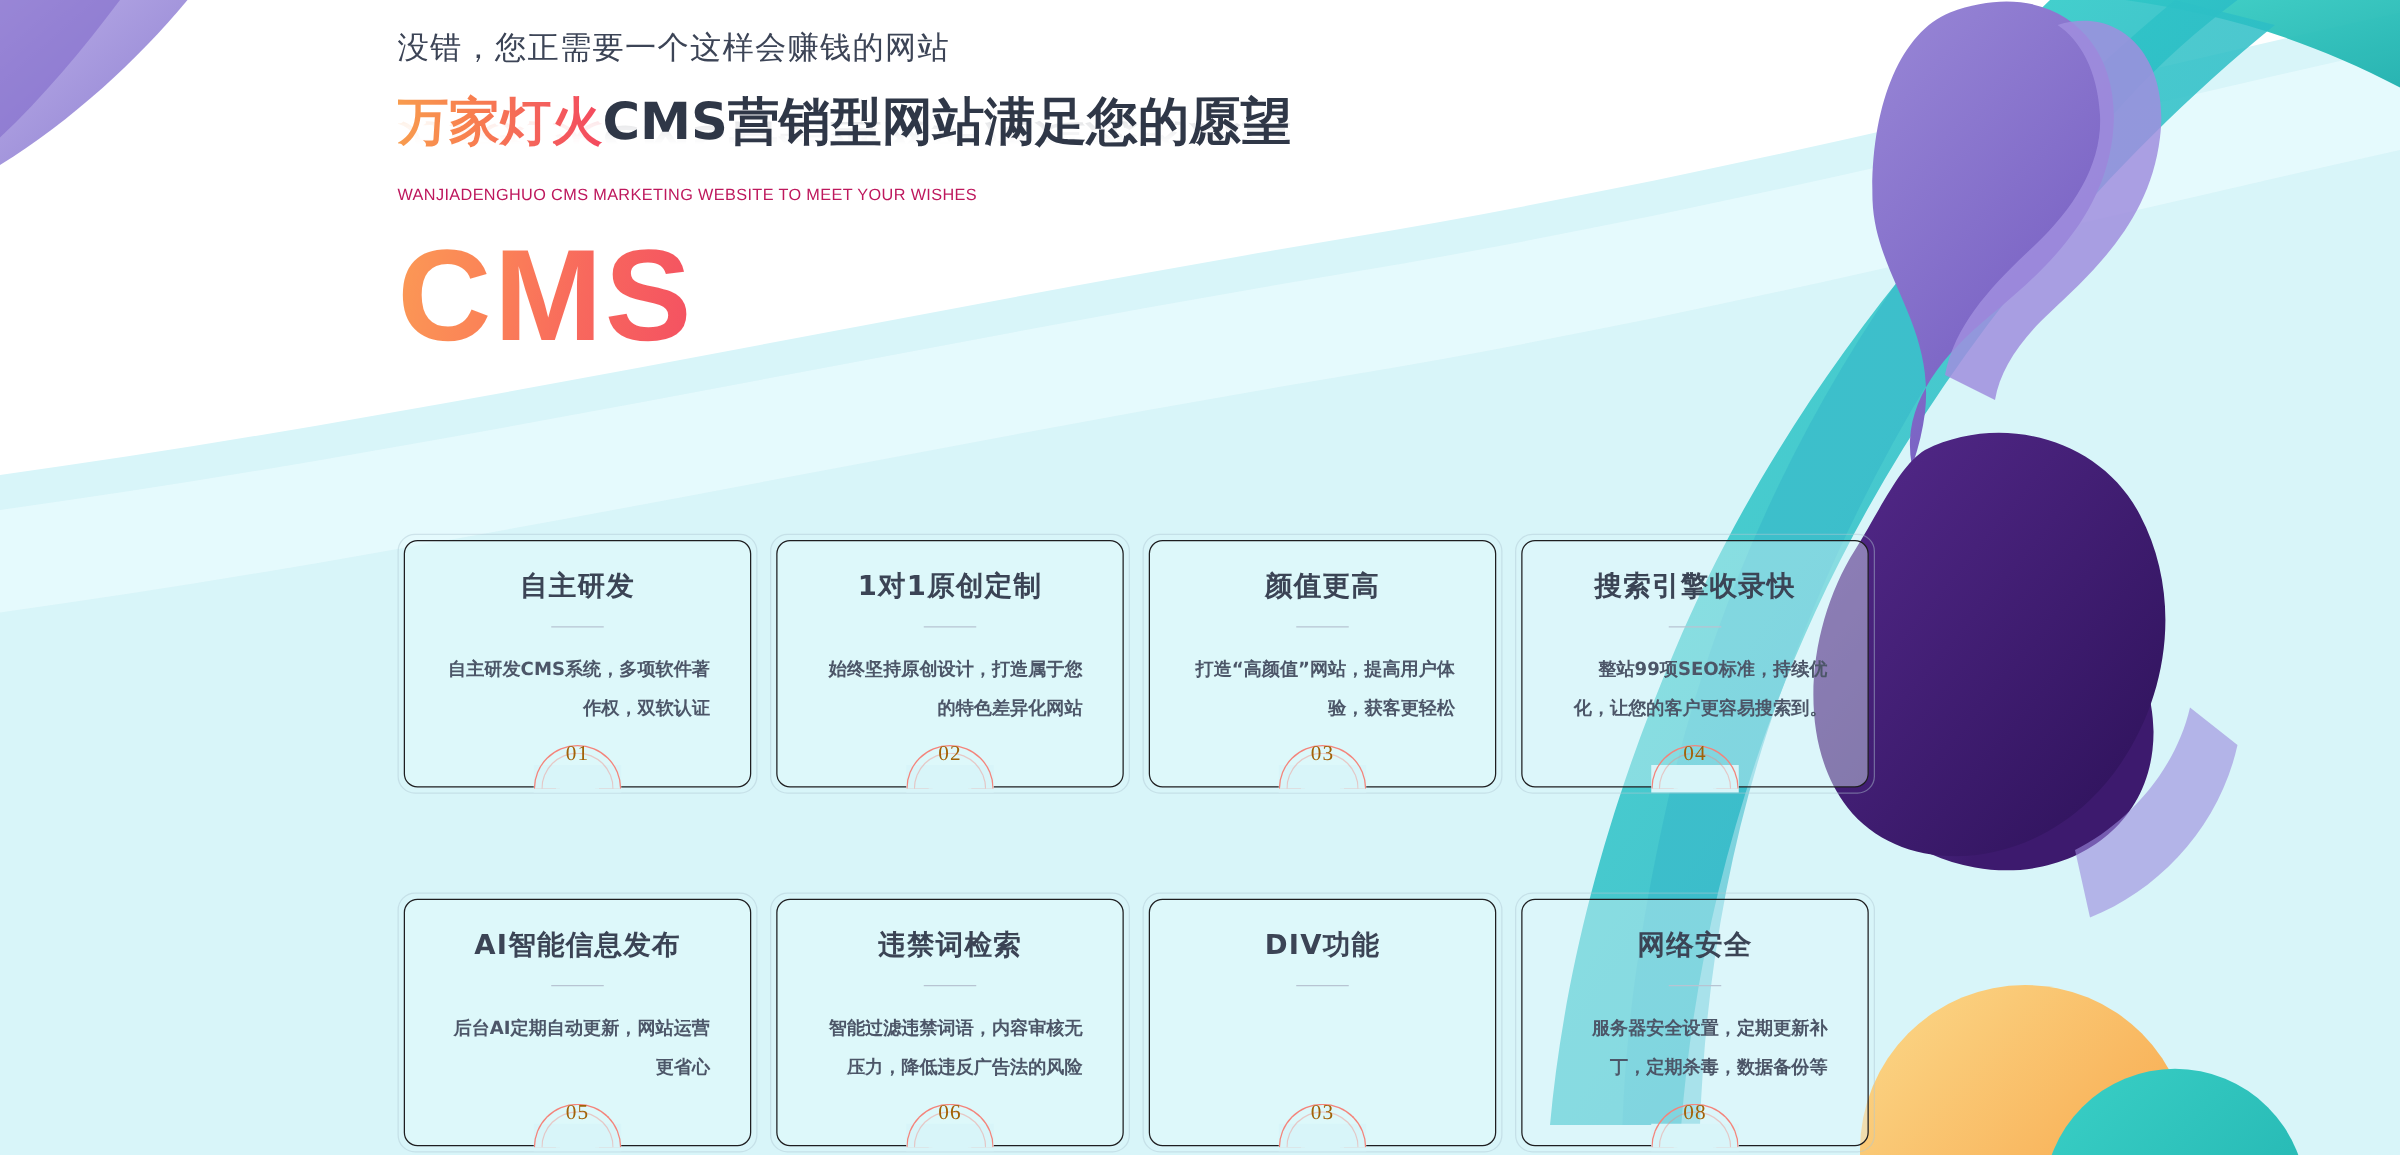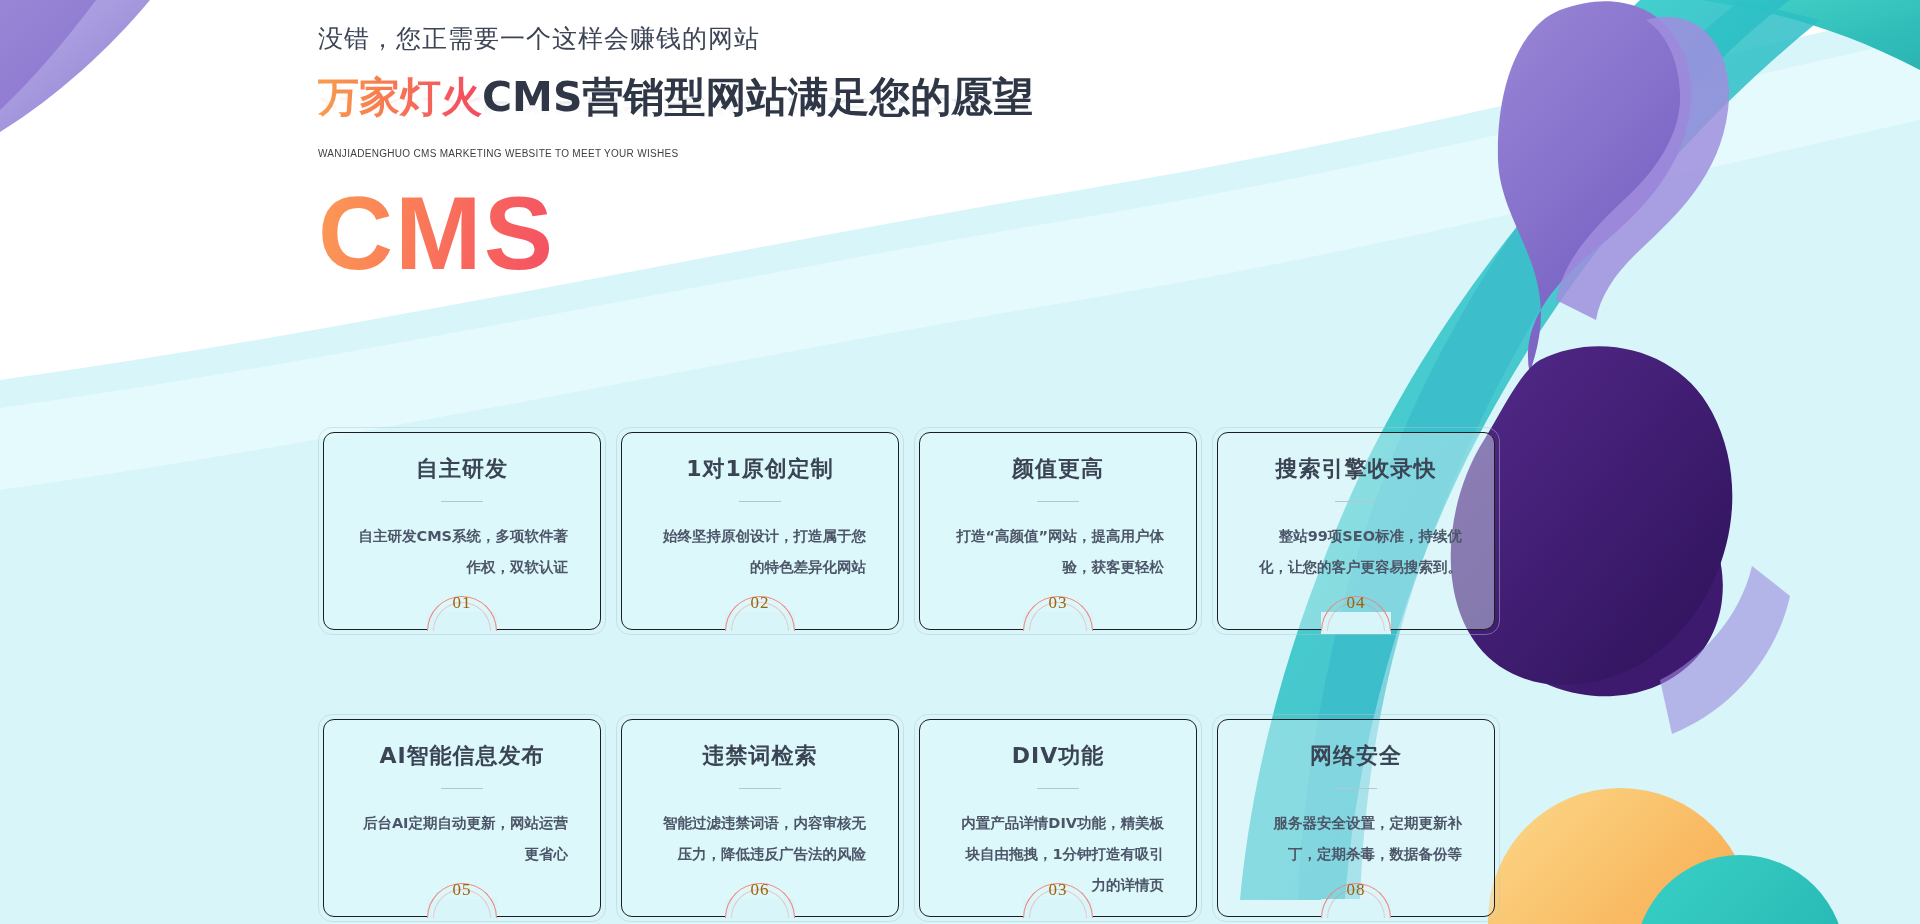--- a/index.html
+++ b/index.html
@@ -40,21 +40,21 @@
     transform:scaleY(-0.62);
     transform-origin:top left;
     opacity:0.12;
     -webkit-mask-image:linear-gradient(to top,rgba(0,0,0,1),rgba(0,0,0,0) 75%);
     mask-image:linear-gradient(to top,rgba(0,0,0,1),rgba(0,0,0,0) 75%);
     pointer-events:none;
   }
 
   .sub-en {
     margin-top:19px;
-    font-size:10px; color:#404040; letter-spacing:0.3px; white-space:nowrap;
+    font-size:13px; color:#be185d; letter-spacing:0.3px; white-space:nowrap;
     font-family:"Liberation Sans",sans-serif;
   }
 
   .cms-big {
     margin-top:20px;
     font-size:104px; font-weight:bold; letter-spacing:2px;
     font-family:"Liberation Sans","DejaVu Sans",sans-serif;
     line-height:1.05;
     background:linear-gradient(100deg,#fb9a55 0%,#fb8457 30%,#f8685d 62%,#f45062 100%);
     -webkit-background-clip:text; background-clip:text; color:transparent;
@@ -322,21 +322,20 @@
             </div>
           </div>
         </div>
       </div>
 
       <div class="card-slot">
         <div class="card-outer">
           <div class="card">
             <div class="card-title">DIV功能</div>
             <div class="card-rule"></div>
-            <div class="card-desc">内置产品详情DIV功能，精美板块自由拖拽，1分钟打造有吸引力的详情页</div>
             <div class="badge">
               <div class="mask"></div>
               <div class="arc-outer"></div>
               <div class="arc-inner"></div>
               <div class="num">03</div>
             </div>
           </div>
         </div>
       </div>
 

